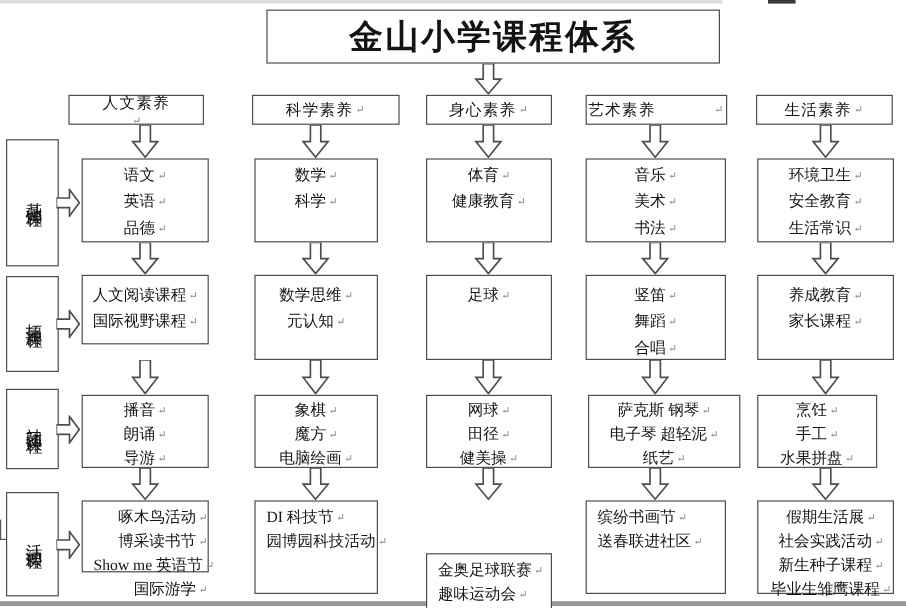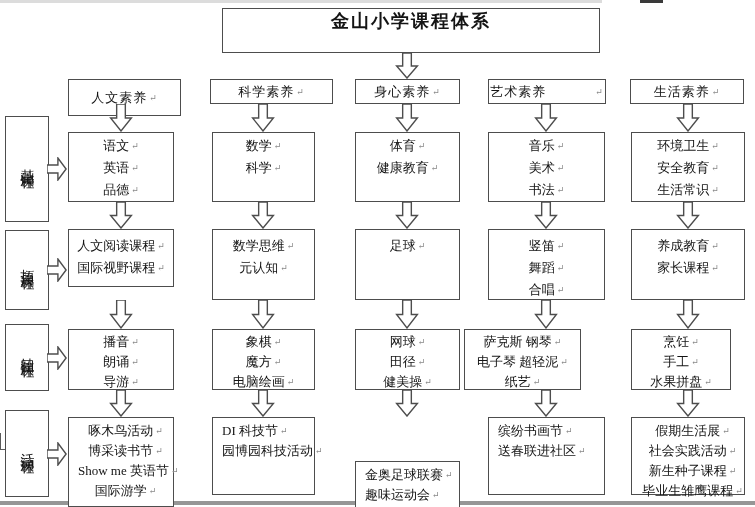--- a/index.html
+++ b/index.html
@@ -6,22 +6,22 @@
   #stage{
     position:relative;width:755px;height:507px;background:#ffffff;
     font-family:"Liberation Serif","DejaVu Serif",serif;
     color:#141414;overflow:hidden;
   }
   .box{
     position:absolute;background:#fff;border:1px solid #4d4d4d;
     box-sizing:border-box;
   }
   .title-box{
-    display:flex;justify-content:center;
-    font-size:18px;font-weight:bold;letter-spacing:2px;
+    display:flex;align-items:center;justify-content:center;
+    font-size:28px;font-weight:bold;letter-spacing:2px;
   }
   .header-box{
     display:flex;align-items:center;justify-content:center;
     font-size:13px;letter-spacing:1px;
   }
   .course-box{font-size:13px;}
   .course-line{white-space:nowrap;}
   .ret{color:#8a8a8a;font-size:9px;margin-left:2px;vertical-align:1px;}
   .vlabel{
     display:flex;align-items:center;justify-content:center;
@@ -71,21 +71,21 @@
       <svg class="arrow" viewBox="0 0 22 24" preserveAspectRatio="none" style="left: 47px; top: 345.5px; width: 20px; height: 24px;">
         <polygon points="0,8 12,8 12,1 21,12 12,23 12,16 0,16" fill="#ffffff" stroke="#4d4d4d" stroke-width="1.4" vector-effect="non-scaling-stroke"></polygon>
       </svg>
       <div class="box vlabel" style="left: 5px; top: 410px; width: 44px; height: 87px;">
         <span>活动课程</span>
         <span class="ret">↵</span>
       </div>
       <svg class="arrow" viewBox="0 0 22 24" preserveAspectRatio="none" style="left: 47px; top: 441.5px; width: 20px; height: 24px;">
         <polygon points="0,8 12,8 12,1 21,12 12,23 12,16 0,16" fill="#ffffff" stroke="#4d4d4d" stroke-width="1.4" vector-effect="non-scaling-stroke"></polygon>
       </svg>
-      <div class="box header-box" style="left: 68px; top: 79px; width: 113px; height: 37px;">
+      <div class="box header-box" style="left: 57px; top: 79px; width: 113px; height: 25px; flex-direction: column;">
         <span>人文素养</span>
         <span class="ret">↵</span>
       </div>
       <svg class="arrow" viewBox="0 0 30 28" preserveAspectRatio="none" style="left: 108px; top: 104px; width: 26px; height: 28px;">
         <polygon points="10,0 20,0 20,14 27,14 15,27 3,14 10,14" fill="#ffffff" stroke="#4d4d4d" stroke-width="1.4" vector-effect="non-scaling-stroke"></polygon>
       </svg>
       <div class="box course-box" style="left: 68px; top: 132px; width: 106px; height: 70px; text-align: center; padding-top: 2px; padding-left: 0px; line-height: 22px;">
         <div class="course-line"><span>语文</span><span class="ret">↵</span></div>
         <div class="course-line"><span>英语</span><span class="ret">↵</span></div>
         <div class="course-line"><span>品德</span><span class="ret">↵</span></div>
@@ -101,21 +101,21 @@
         <polygon points="10,0 20,0 20,14 27,14 15,27 3,14 10,14" fill="#ffffff" stroke="#4d4d4d" stroke-width="1.4" vector-effect="non-scaling-stroke"></polygon>
       </svg>
       <div class="box course-box" style="left: 68px; top: 329px; width: 106px; height: 61px; text-align: center; padding-top: 2px; padding-left: 0px; line-height: 19px;">
         <div class="course-line"><span>播音</span><span class="ret">↵</span></div>
         <div class="course-line"><span>朗诵</span><span class="ret">↵</span></div>
         <div class="course-line"><span>导游</span><span class="ret">↵</span></div>
       </div>
       <svg class="arrow" viewBox="0 0 30 28" preserveAspectRatio="none" style="left: 108px; top: 390px; width: 26px; height: 27px;">
         <polygon points="10,0 20,0 20,14 27,14 15,27 3,14 10,14" fill="#ffffff" stroke="#4d4d4d" stroke-width="1.4" vector-effect="non-scaling-stroke"></polygon>
       </svg>
-      <div class="box course-box" style="left: 68px; top: 417px; width: 106px; height: 90px; text-align: center; padding-top: 3px; padding-left: 9px; line-height: 19px;">
+      <div class="box course-box" style="left: 68px; top: 417px; width: 106px; height: 60px; text-align: right; padding-top: 3px; padding-left: 9px; line-height: 19px;">
         <div class="course-line"><span>啄木鸟活动</span><span class="ret">↵</span></div>
         <div class="course-line"><span>博采读书节</span><span class="ret">↵</span></div>
         <div class="course-line"><span>Show me 英语节</span><span class="ret">↵</span></div>
         <div class="course-line"><span>国际游学</span><span class="ret">↵</span></div>
       </div>
       <div class="box header-box" style="left: 210px; top: 79px; width: 123px; height: 25px;">
         <span>科学素养</span>
         <span class="ret">↵</span>
       </div>
       <svg class="arrow" viewBox="0 0 30 28" preserveAspectRatio="none" style="left: 250px; top: 104px; width: 26px; height: 28px;">
@@ -195,21 +195,21 @@
         <polygon points="10,0 20,0 20,14 27,14 15,27 3,14 10,14" fill="#ffffff" stroke="#4d4d4d" stroke-width="1.4" vector-effect="non-scaling-stroke"></polygon>
       </svg>
       <div class="box course-box" style="left: 488px; top: 229px; width: 117px; height: 71px; text-align: center; padding-top: 5px; padding-left: 0px; line-height: 22px;">
         <div class="course-line"><span>竖笛</span><span class="ret">↵</span></div>
         <div class="course-line"><span>舞蹈</span><span class="ret">↵</span></div>
         <div class="course-line"><span>合唱</span><span class="ret">↵</span></div>
       </div>
       <svg class="arrow" viewBox="0 0 30 28" preserveAspectRatio="none" style="left: 533px; top: 300px; width: 26px; height: 29px;">
         <polygon points="10,0 20,0 20,14 27,14 15,27 3,14 10,14" fill="#ffffff" stroke="#4d4d4d" stroke-width="1.4" vector-effect="non-scaling-stroke"></polygon>
       </svg>
-      <div class="box course-box" style="left: 464px; top: 329px; width: 117px; height: 61px; text-align: center; padding-top: 2px; padding-left: 0px; line-height: 19px;">
+      <div class="box course-box" style="left: 490px; top: 329px; width: 127px; height: 61px; text-align: center; padding-top: 2px; padding-left: 0px; line-height: 19px;">
         <div class="course-line"><span>萨克斯 钢琴</span><span class="ret">↵</span></div>
         <div class="course-line"><span>电子琴 超轻泥</span><span class="ret">↵</span></div>
         <div class="course-line"><span>纸艺</span><span class="ret">↵</span></div>
       </div>
       <svg class="arrow" viewBox="0 0 30 28" preserveAspectRatio="none" style="left: 533px; top: 390px; width: 26px; height: 27px;">
         <polygon points="10,0 20,0 20,14 27,14 15,27 3,14 10,14" fill="#ffffff" stroke="#4d4d4d" stroke-width="1.4" vector-effect="non-scaling-stroke"></polygon>
       </svg>
       <div class="box course-box" style="left: 488px; top: 417px; width: 117px; height: 78px; text-align: left; padding-top: 3px; padding-left: 9px; line-height: 19px;">
         <div class="course-line"><span>缤纷书画节</span><span class="ret">↵</span></div>
         <div class="course-line"><span>送春联进社区</span><span class="ret">↵</span></div>

